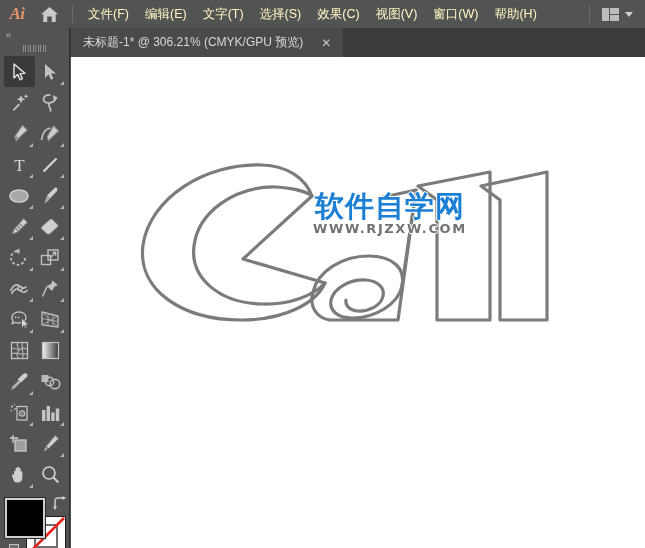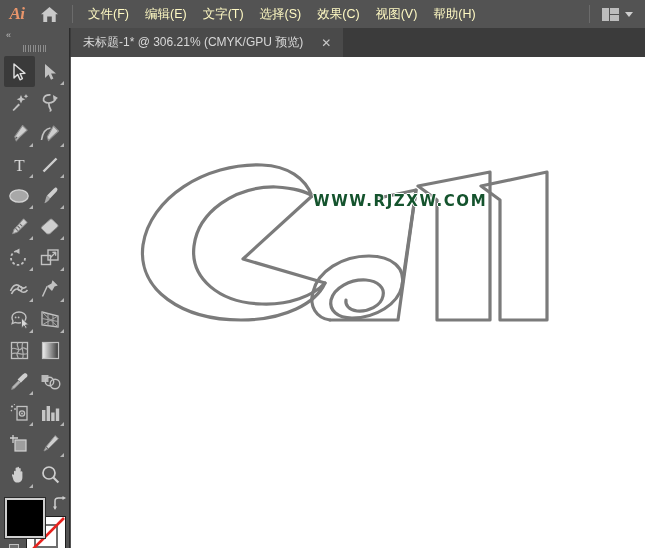--- a/index.html
+++ b/index.html
@@ -244,22 +244,22 @@
     font-weight: bold;
     font-size: 29px;
     color: #1b7fd4;
     letter-spacing: 1px;
     line-height: 1;
     text-shadow: 0 1px 0 #fff, 1px 0 0 #fff, -1px 0 0 #fff, 0 -1px 0 #fff;
   }
   .wm .url {
     font-family: "DejaVu Sans", sans-serif;
     font-weight: bold;
-    font-size: 15px;
-    color: #14532d;
+    font-size: 13px;
+    color: #737373;
     letter-spacing: 1.6px;
     line-height: 1.1;
     margin-top: 1px;
     text-shadow: 0 1px 0 #fff, 1px 0 0 #fff, -1px 0 0 #fff, 0 -1px 0 #fff;
   }
 </style>
 </head>
 <body>
 
 <div id="app">
@@ -275,20 +275,21 @@
 
     <div class="vsep"></div>
 
     <div class="menu-items">
       <div class="menu-item">文件(F)</div>
       <div class="menu-item">编辑(E)</div>
       <div class="menu-item">文字(T)</div>
       <div class="menu-item">选择(S)</div>
       <div class="menu-item">效果(C)</div>
       <div class="menu-item">视图(V)</div>
+      <div class="menu-item">窗口(W)</div>
       <div class="menu-item">帮助(H)</div>
     </div>
 
     <div class="menu-right">
       <div class="vsep"></div>
       <div class="ws-switch">
         <div class="ws-icon">
           <i class="tall"></i>
             <i></i>
             <i></i>
@@ -336,20 +337,21 @@
           <path d="M330 320 L 398 320 L 416 190"></path>
 
           <path d="M437 320 L 437 200 L 418 186 L 490 172 L 490 320 Z"></path>
 
           <path d="M500 320 L 500 200 L 481 186 L 547 172 L 547 320 Z"></path>
         </g>
       </svg>
     </div>
 
     <div class="wm">
+      <div class="cn">软件自学网</div>
       <div class="url">WWW.RJZXW.COM</div>
     </div>
   </div>
 
   <div class="toolpanel">
 
     <div class="tp-collapse">«</div>
 
     <div class="tp-grip">
       <span></span>

